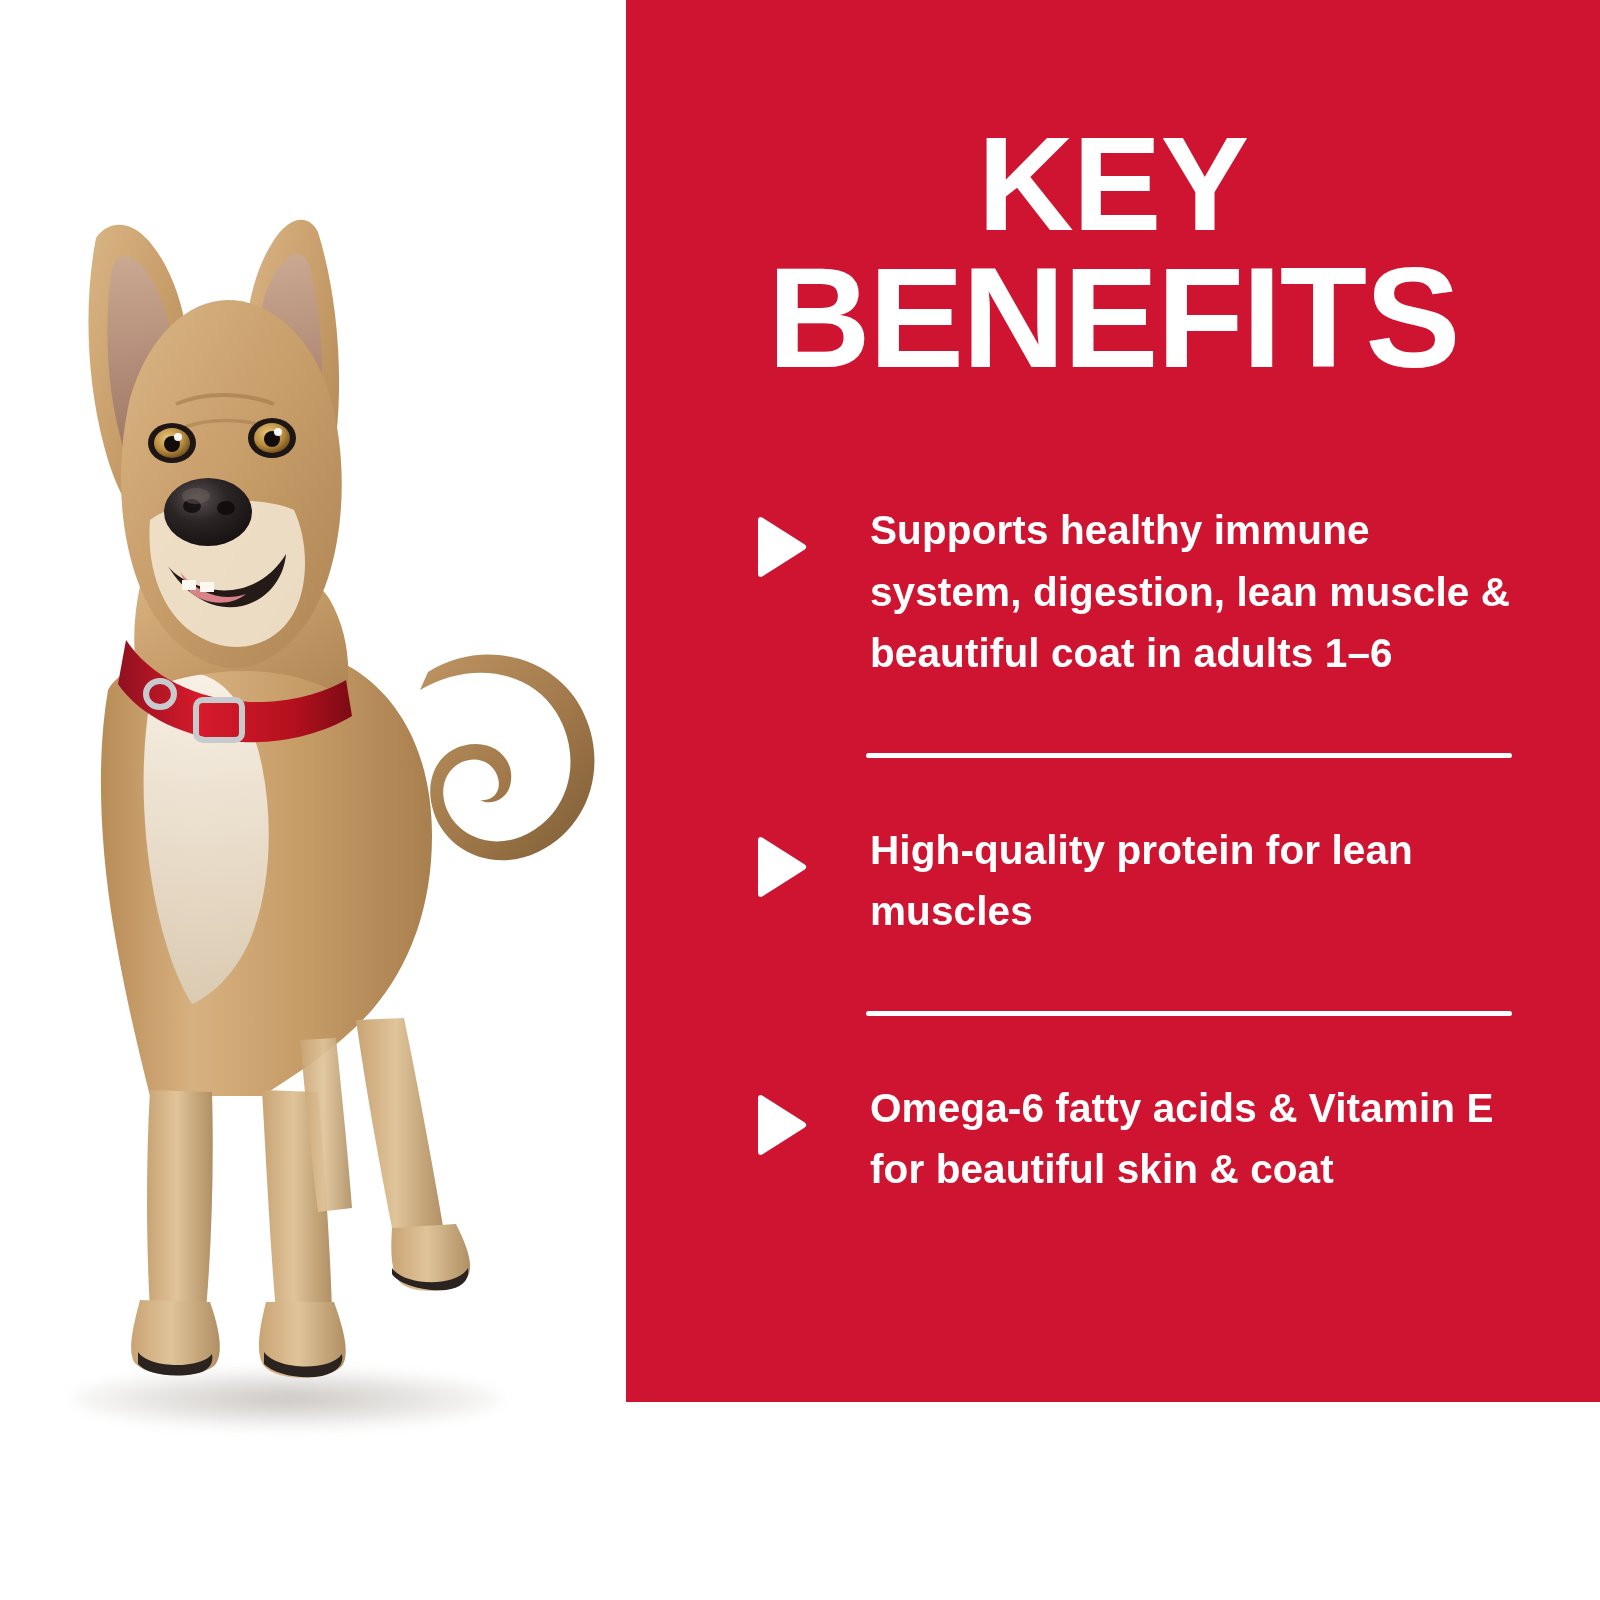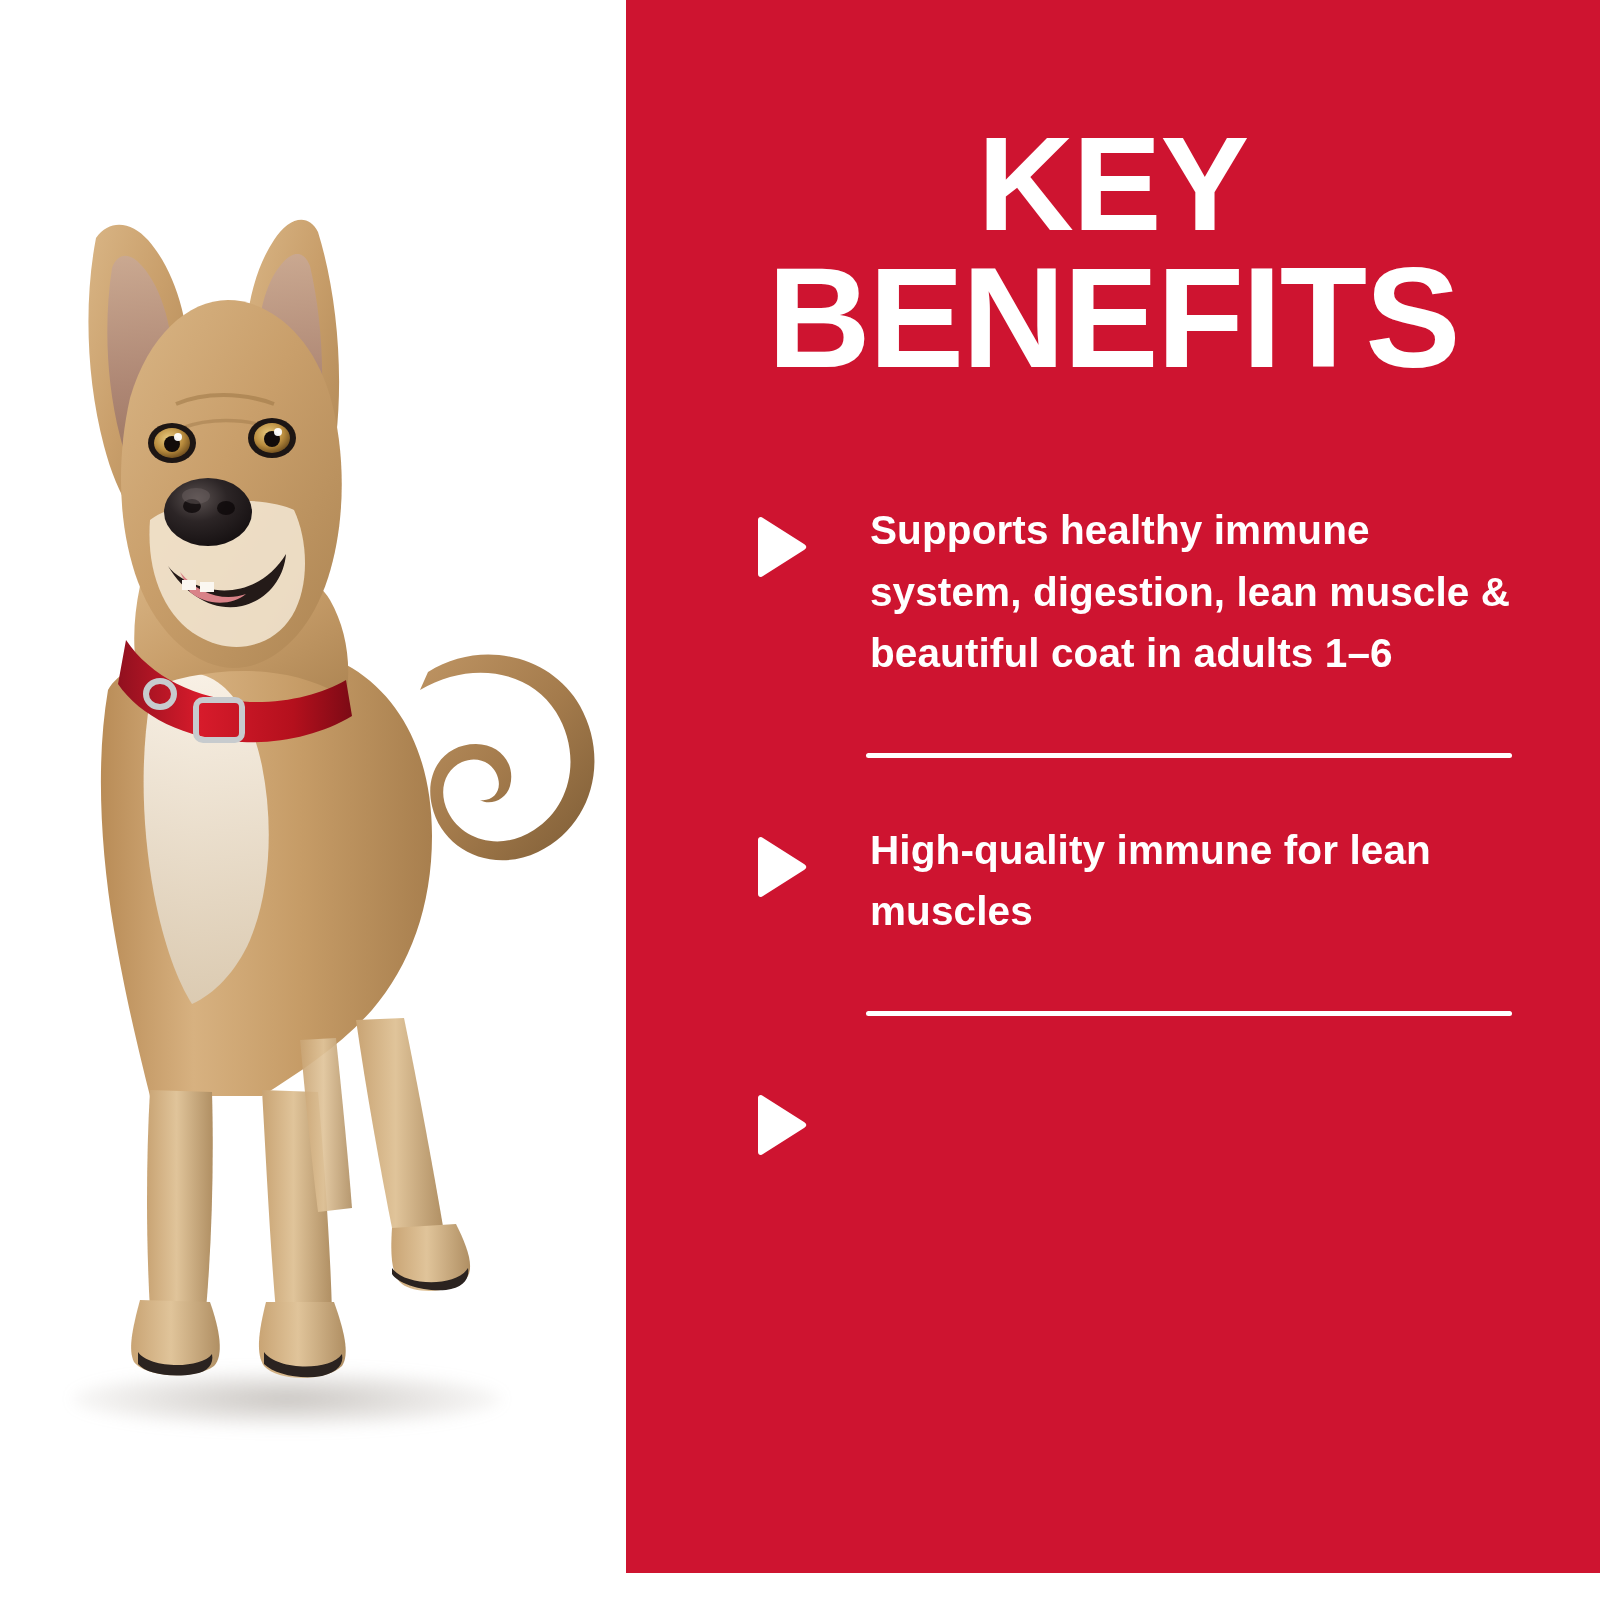--- a/index.html
+++ b/index.html
@@ -42,21 +42,21 @@
                 rgba(160,150,140,0.06) 72%,
                 rgba(255,255,255,0) 100%);
     filter:blur(7px);
   }
   .dog-svg { position:absolute; left:0; top:0; width:626px; height:1600px; }
 
   
   .benefits-panel {
     position:relative;
     flex:1 1 auto;
-    height:1573px;
+    height:1402px;
     background:#CE1430;
     color:#ffffff;
   }
   .heading {
     position:absolute;
     left:0; right:0; top:120px;
     text-align:center;
     font-size:133px;
     font-weight:700;
     letter-spacing:-1px;
@@ -280,30 +280,31 @@
       <div class="gap-a"></div>
       <div class="divider"></div>
       <div class="gap-b"></div>
 
       <div class="benefit-item">
         <span class="bullet-icon">
           <svg width="56" height="62" viewBox="0 0 56 62" aria-hidden="true">
             <path d="M6 4 C6 1 9 0 11 2 L52 28 C55 30 55 32 52 34 L11 60 C9 62 6 61 6 58 Z" fill="#FFFFFF"></path>
           </svg>
         </span>
-        <span class="benefit-text">High-quality immune for lean muscles</span>
+        <span class="benefit-text">High-quality protein for lean muscles</span>
       </div>
 
       <div class="gap-c"></div>
       <div class="divider"></div>
       <div class="gap-d"></div>
 
       <div class="benefit-item">
         <span class="bullet-icon">
           <svg width="56" height="62" viewBox="0 0 56 62" aria-hidden="true">
             <path d="M6 4 C6 1 9 0 11 2 L52 28 C55 30 55 32 52 34 L11 60 C9 62 6 61 6 58 Z" fill="#FFFFFF"></path>
           </svg>
         </span>
+        <span class="benefit-text">Omega-6 fatty acids &amp; Vitamin E for beautiful skin &amp; coat</span>
       </div>
 
     </div>
   </div>
 </div>
 
 </body></html>

